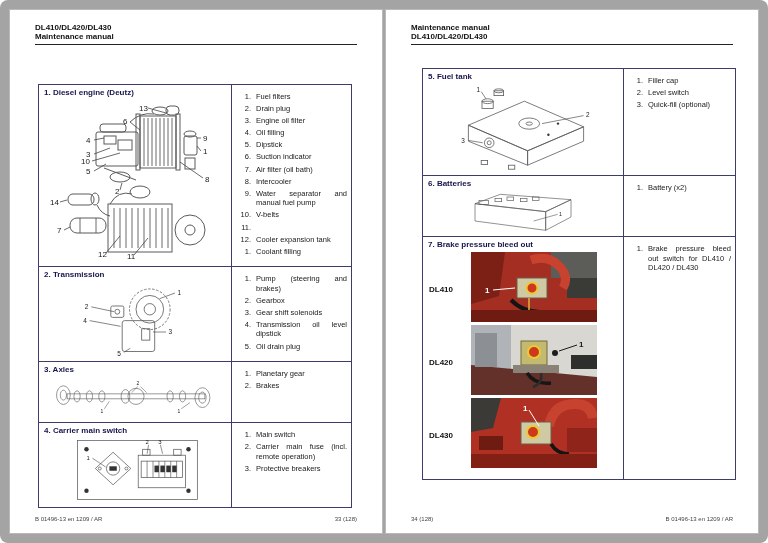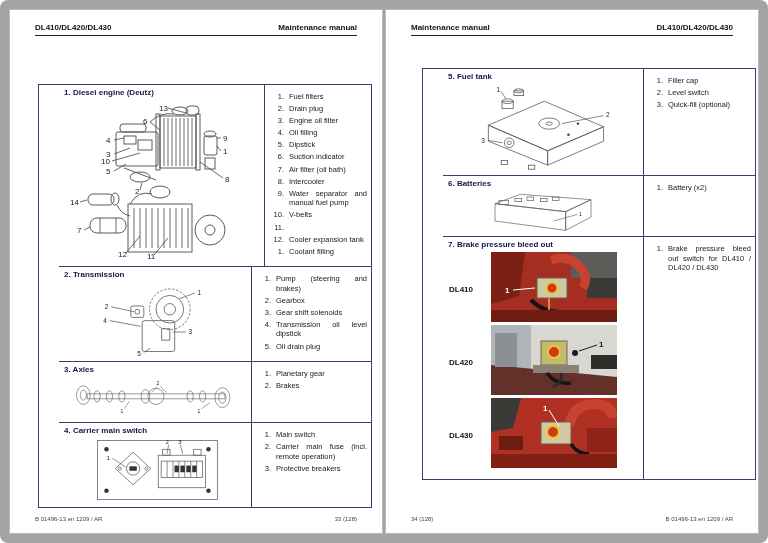--- a/index.html
+++ b/index.html
@@ -2,25 +2,25 @@
 <html><head>
 <meta charset="utf-8">
 <style>
   html,body{margin:0;padding:0;background:#ffffff;font-family:"Liberation Sans",sans-serif;}
   .frame{width:768px;height:543px;box-sizing:border-box;background:#a4a4a4;border-radius:8px;
          padding:9px;display:flex;gap:2px;}
   .page{flex:1;background:#ffffff;border:1px solid #b9b9b9;position:relative;overflow:hidden;}
 
   .page-header{position:absolute;top:13px;left:25px;right:25px;display:flex;
                justify-content:space-between;font-size:8px;font-weight:bold;color:#111;
-               border-bottom:1.6px solid #222;padding-bottom:3px;}
+               border-bottom:1.6px solid #222;padding-bottom:3px;flex-direction:column;}
   .page-footer{position:absolute;bottom:11px;left:25px;right:25px;display:flex;
                justify-content:space-between;font-size:6px;color:#444;}
 
-  .sec-table{position:absolute;border:1.6px solid #3d3d6b;padding-left:20px;}
+  .sec-table{position:absolute;border:1.6px solid #3d3d6b;}
   .ltable{left:28px;top:74px;width:312px;}
   .rtable{left:36px;top:58px;width:312px;}
   .sec{display:grid;border-bottom:1.2px solid #3d3d6b;}
   .sec:last-child{border-bottom:none;}
   .ltable .sec{grid-template-columns:192px 1fr;}
   .rtable .sec{grid-template-columns:200px 1fr;}
   .cell-left{padding:2px 2px 2px 4px;overflow:hidden;}
   .cell-right{border-left:1.2px solid #3d3d6b;padding:7px 4px 3px 6px;overflow:hidden;}
   .sec-title{font-size:8px;font-weight:bold;color:#15154d;padding:1px 0 1px 1px;}
 
@@ -48,21 +48,21 @@
 <div class="frame">
 
   <div class="page">
     <div class="page-header">
       <span>DL410/DL420/DL430</span>
       <span>Maintenance manual</span>
     </div>
 
     <div class="sec-table ltable">
 
-      <div class="sec" style="height:181px;gap:13px;">
+      <div class="sec" style="height:181px;">
         <div class="cell-left">
           <div class="sec-title">1. Diesel engine (Deutz)</div>
           <svg class="diagram" width="184" height="162" viewBox="0 0 184 162">
 
             <rect x="96" y="18" width="36" height="52"></rect>
             <rect x="92" y="16" width="4" height="56"></rect>
               <rect x="132" y="16" width="4" height="56"></rect>
             <path class="cline" d="M100 20V68 M104 20V68 M108 20V68 M112 20V68 M116 20V68 M120 20V68 M124 20V68 M128 20V68"></path>
             <rect x="52" y="34" width="42" height="34" rx="2"></rect>
             <rect x="56" y="26" width="26" height="8" rx="3"></rect>

